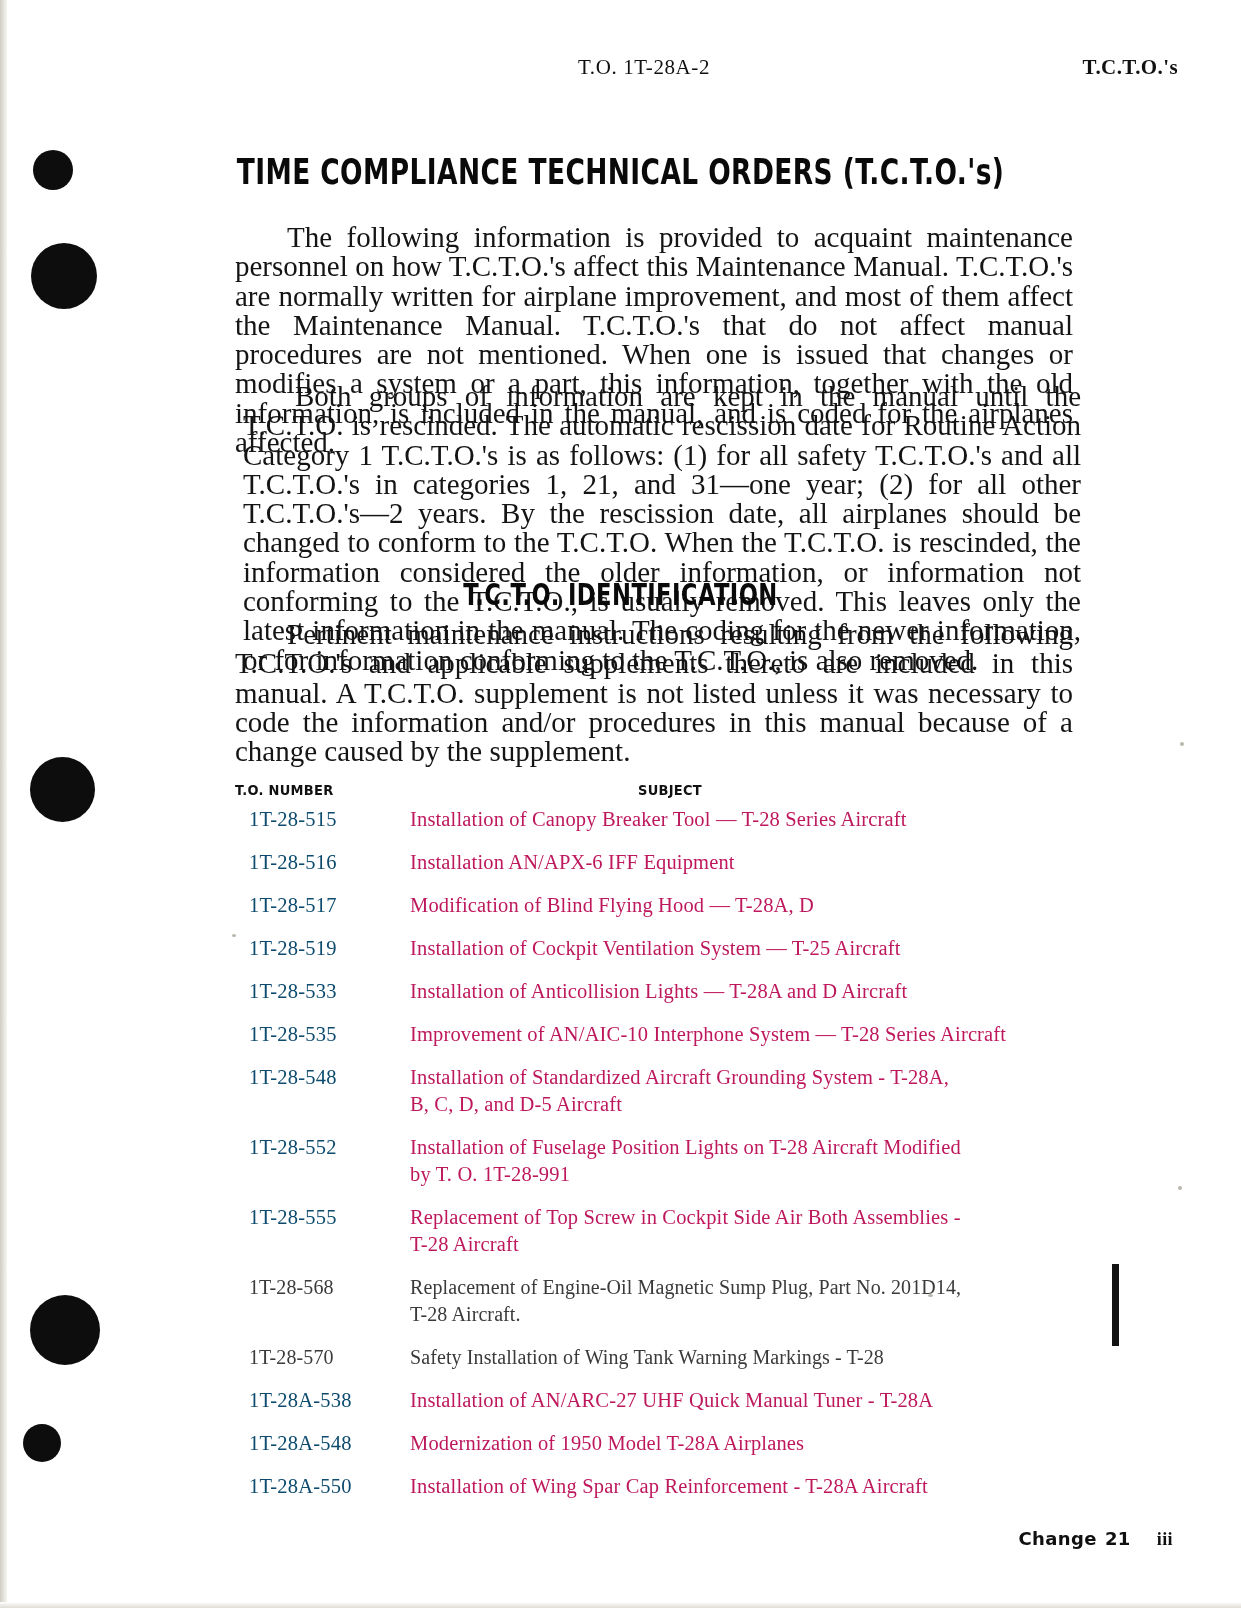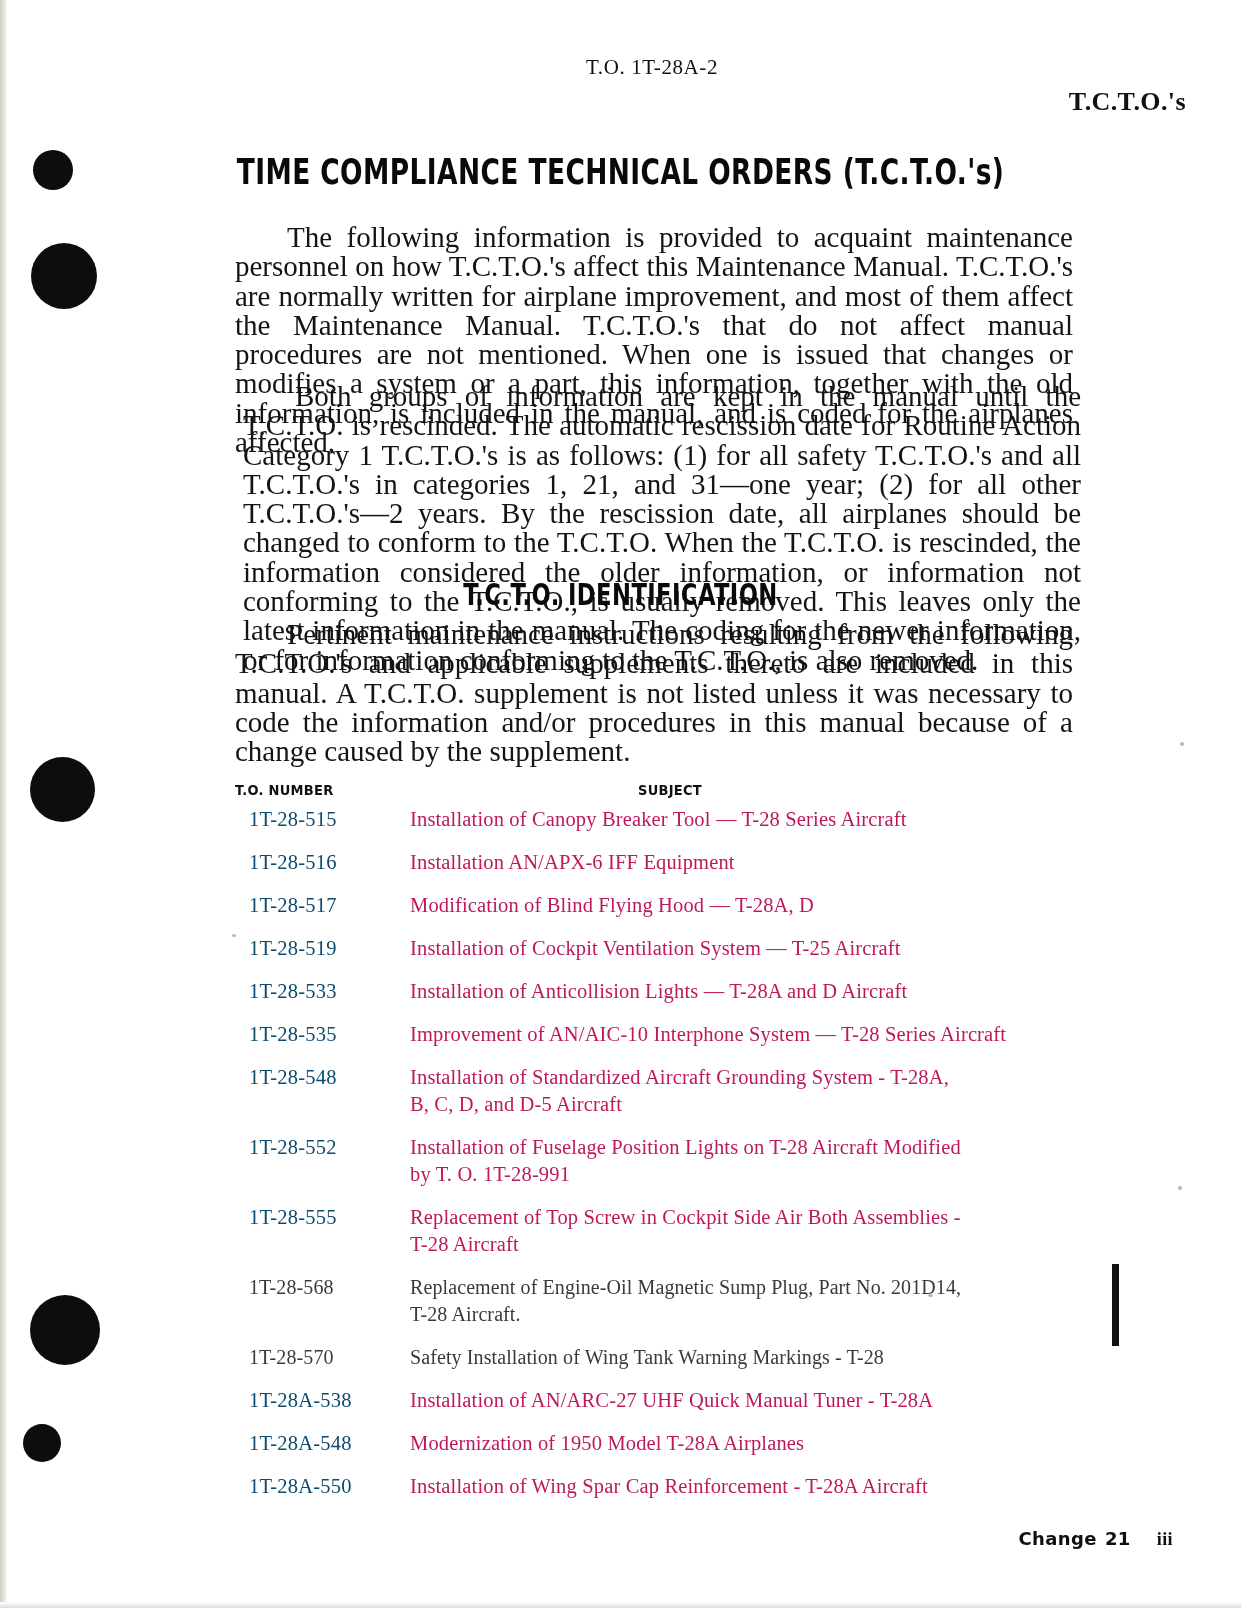--- a/index.html
+++ b/index.html
@@ -33,42 +33,41 @@
   
   .punch {
     position: absolute;
     border-radius: 50%;
     background: #0d0d0d;
   }
 
   
   #runhead {
     position: absolute;
-    left: 136px;
+    left: 128px;
     top: 55px;
     width: 1050px;
     height: 30px;
   }
   .runhead-left {
     position: absolute;
     left: 450px;
     top: 0;
     font-size: 21px;
     letter-spacing: 0.6px;
     white-space: nowrap;
   }
   .runhead-right {
     position: absolute;
     right: 0;
     top: 0;
-    font-size: 26px;
+    font-size: 21px;
     font-weight: bold;
     letter-spacing: 0.4px;
     white-space: nowrap;
-    margin-top: 32px;
   }
 
   
   .display-heading {
     position: absolute;
     width: 100%;
     text-align: center;
     font-family: "DejaVu Sans", "Liberation Sans", sans-serif;
     font-weight: bold;
     font-stretch: condensed;

